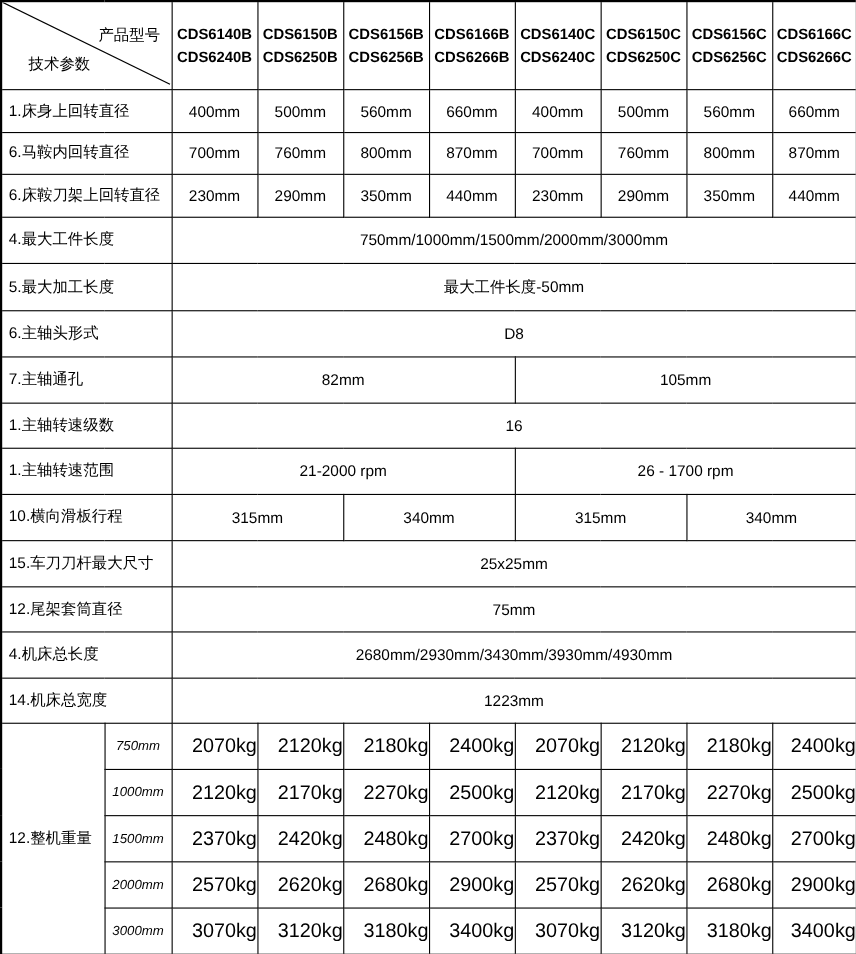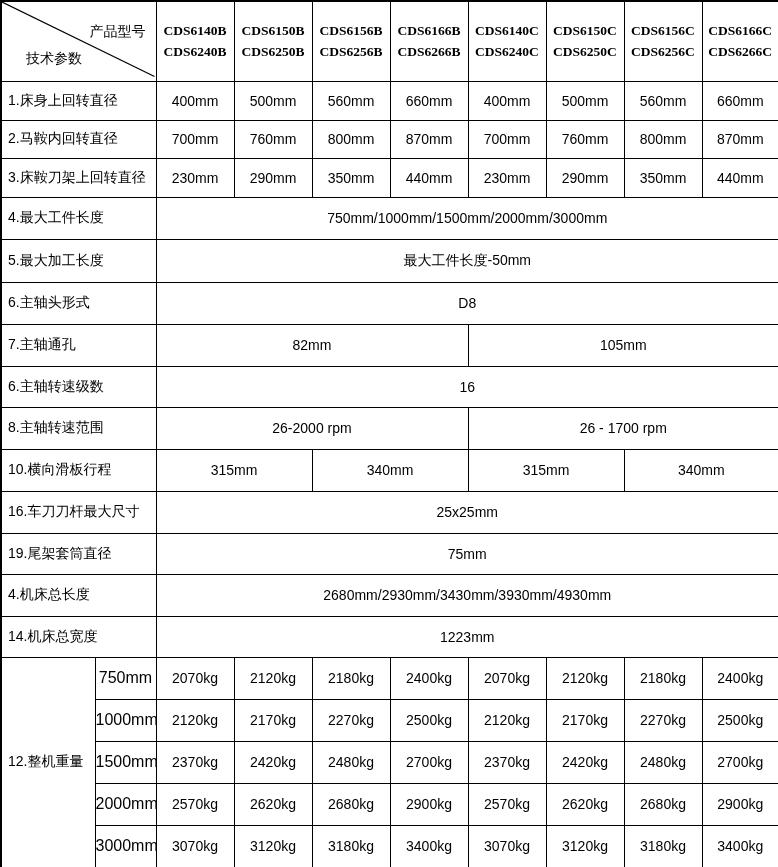--- a/index.html
+++ b/index.html
@@ -20,21 +20,21 @@
   .spec-table td {
     border: 1px solid #000;
     padding: 0;
     text-align: center;
     vertical-align: middle;
     font-size: 14px;
     overflow: hidden;
   }
   
   td.model-cell {
-    font-family: Liberation Serif, serif;
+    font-family: Liberation Sans, sans-serif;
     font-weight: bold;
     font-size: 13.5px;
     line-height: 21px;
   }
   
   td.label-cell {
     text-align: left;
     padding-left: 6px;
     font-size: 14px;
   }
@@ -58,24 +58,26 @@
   }
   .corner-bottom-label {
     position: absolute;
     bottom: 13px;
     left: 24px;
     font-size: 14px;
     margin-top: 40px;
   }
   
   td.length-cell {
-    font-size: 16px;
+    font-size: 12px;
+    font-style: italic;
   }
   td.weight-cell {
-    font-size: 14px;
+    font-size: 18px;
+    text-align: right;
   }
 </style>
 </head>
 <body>
 
 <table class="spec-table">
   <colgroup>
     <col style="width:94px">
       <col style="width:61px">
     <col style="width:78px">
@@ -137,33 +139,33 @@
     <td>500mm</td>
     <td>560mm</td>
     <td>660mm</td>
     <td>400mm</td>
     <td>500mm</td>
     <td>560mm</td>
     <td>660mm</td>
   </tr>
 
   <tr style="height:38px">
-    <td colspan="2" class="label-cell">2.马鞍内回转直径</td>
+    <td colspan="2" class="label-cell">6.马鞍内回转直径</td>
     <td>700mm</td>
     <td>760mm</td>
     <td>800mm</td>
     <td>870mm</td>
     <td>700mm</td>
     <td>760mm</td>
     <td>800mm</td>
     <td>870mm</td>
   </tr>
 
   <tr style="height:39px">
-    <td colspan="2" class="label-cell">3.床鞍刀架上回转直径</td>
+    <td colspan="2" class="label-cell">6.床鞍刀架上回转直径</td>
     <td>230mm</td>
     <td>290mm</td>
     <td>350mm</td>
     <td>440mm</td>
     <td>230mm</td>
     <td>290mm</td>
     <td>350mm</td>
     <td>440mm</td>
   </tr>
 
@@ -182,45 +184,45 @@
     <td colspan="8">D8</td>
   </tr>
 
   <tr style="height:42px">
     <td colspan="2" class="label-cell">7.主轴通孔</td>
     <td colspan="4">82mm</td>
     <td colspan="4">105mm</td>
   </tr>
 
   <tr style="height:41px">
-    <td colspan="2" class="label-cell">6.主轴转速级数</td>
+    <td colspan="2" class="label-cell">1.主轴转速级数</td>
     <td colspan="8">16</td>
   </tr>
 
   <tr style="height:42px">
-    <td colspan="2" class="label-cell">8.主轴转速范围</td>
-    <td colspan="4">26-2000 rpm</td>
+    <td colspan="2" class="label-cell">1.主轴转速范围</td>
+    <td colspan="4">21-2000 rpm</td>
     <td colspan="4">26 - 1700 rpm</td>
   </tr>
 
   <tr style="height:42px">
     <td colspan="2" class="label-cell">10.横向滑板行程</td>
     <td colspan="2">315mm</td>
     <td colspan="2">340mm</td>
     <td colspan="2">315mm</td>
     <td colspan="2">340mm</td>
   </tr>
 
   <tr style="height:42px">
-    <td colspan="2" class="label-cell">16.车刀刀杆最大尺寸</td>
+    <td colspan="2" class="label-cell">15.车刀刀杆最大尺寸</td>
     <td colspan="8">25x25mm</td>
   </tr>
 
   <tr style="height:41px">
-    <td colspan="2" class="label-cell">19.尾架套筒直径</td>
+    <td colspan="2" class="label-cell">12.尾架套筒直径</td>
     <td colspan="8">75mm</td>
   </tr>
 
   <tr style="height:42px">
     <td colspan="2" class="label-cell">4.机床总长度</td>
     <td colspan="8">2680mm/2930mm/3430mm/3930mm/4930mm</td>
   </tr>
 
   <tr style="height:41px">
     <td colspan="2" class="label-cell">14.机床总宽度</td>

